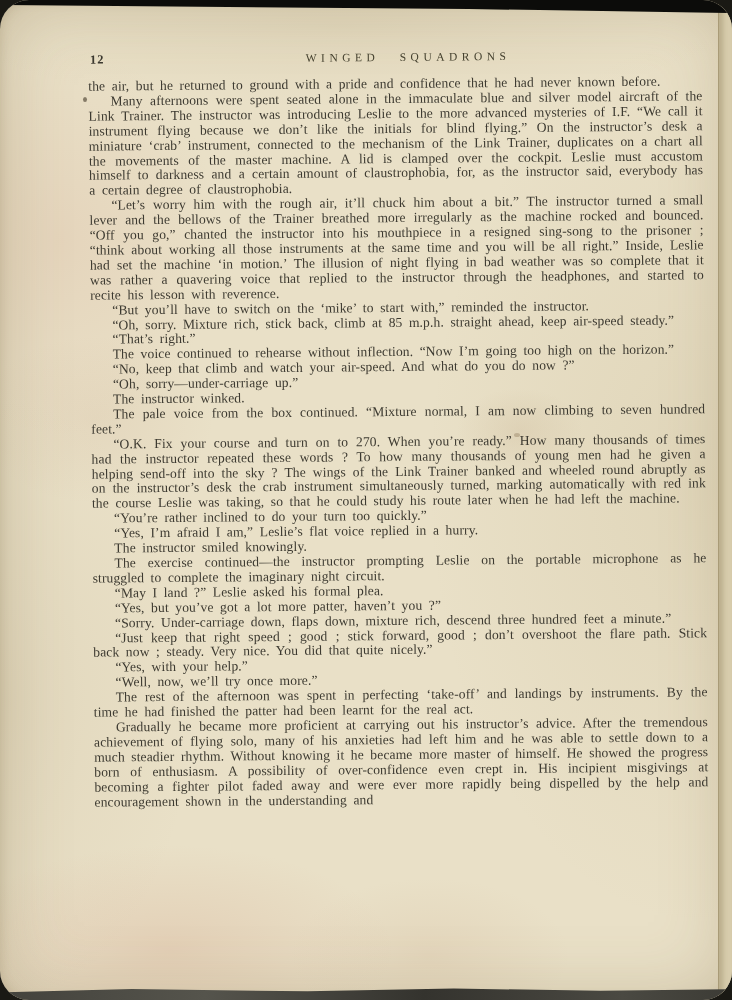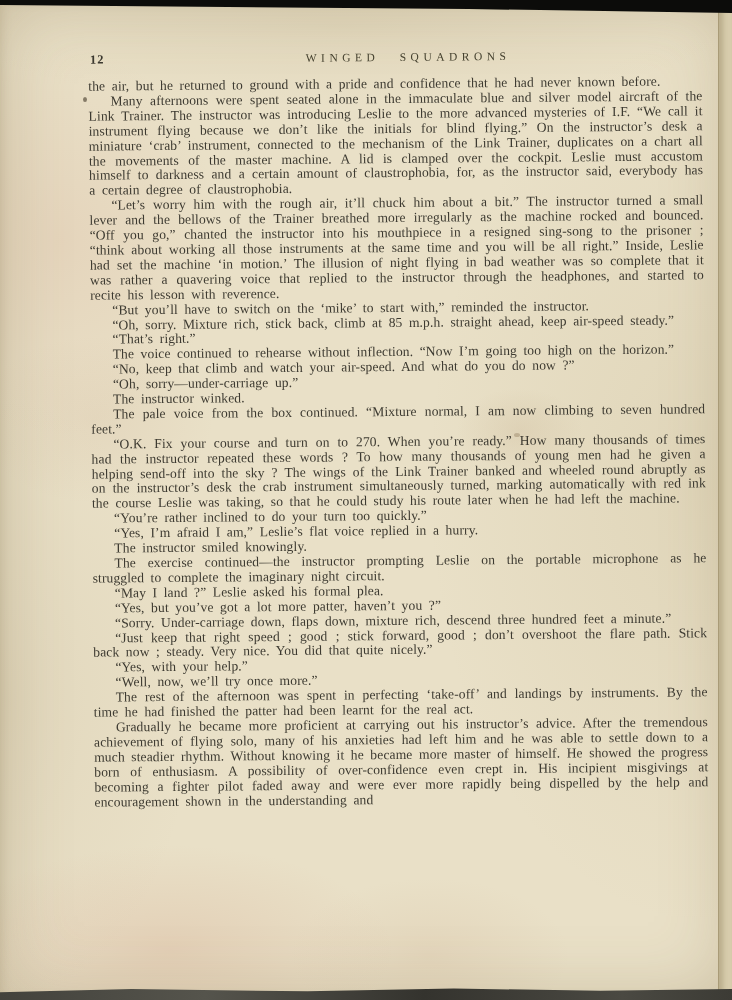--- a/index.html
+++ b/index.html
@@ -13,20 +13,21 @@
       radial-gradient(ellipse 230px 280px at 60px 240px, rgba(206,152,128,0.16), transparent 70%),
       radial-gradient(ellipse 170px 120px at 95px 420px, rgba(190,150,120,0.12), transparent 70%),
       radial-gradient(ellipse 320px 150px at 170px 950px, rgba(205,148,122,0.22), transparent 70%),
       radial-gradient(ellipse 200px 110px at 430px 955px, rgba(198,160,128,0.16), transparent 70%),
       radial-gradient(ellipse 90px 60px at 520px 430px, rgba(185,160,125,0.18), transparent 70%),
       radial-gradient(ellipse 380px 620px at 700px 480px, rgba(165,145,95,0.13), transparent 72%),
       radial-gradient(ellipse 520px 110px at 340px 25px, rgba(180,162,122,0.14), transparent 75%),
       radial-gradient(ellipse 260px 420px at 8px 700px, rgba(172,152,112,0.12), transparent 72%);
     box-shadow: inset 0 0 70px rgba(118,98,58,0.28), inset 0 0 12px rgba(118,98,58,0.22);
     font-family:"Liberation Serif","DejaVu Serif",serif;
+    border-radius:29px;
   }
   .edge-top{
     position:absolute;left:0;top:0;width:732px;height:16px;
     background:#0c0c0a;
     clip-path:polygon(0 0,100% 0,100% 13px,64% 9px,0 5px);
   }
   .edge-bottom{
     position:absolute;left:0;bottom:0;width:732px;height:14px;
     background:linear-gradient(90deg,#43423c,#55544c 28%,#34332e 58%,#4a4942 85%,#3c3b35);
     clip-path:polygon(0 45%,18% 22%,42% 38%,62% 18%,82% 34%,100% 22%,100% 100%,0 100%);

